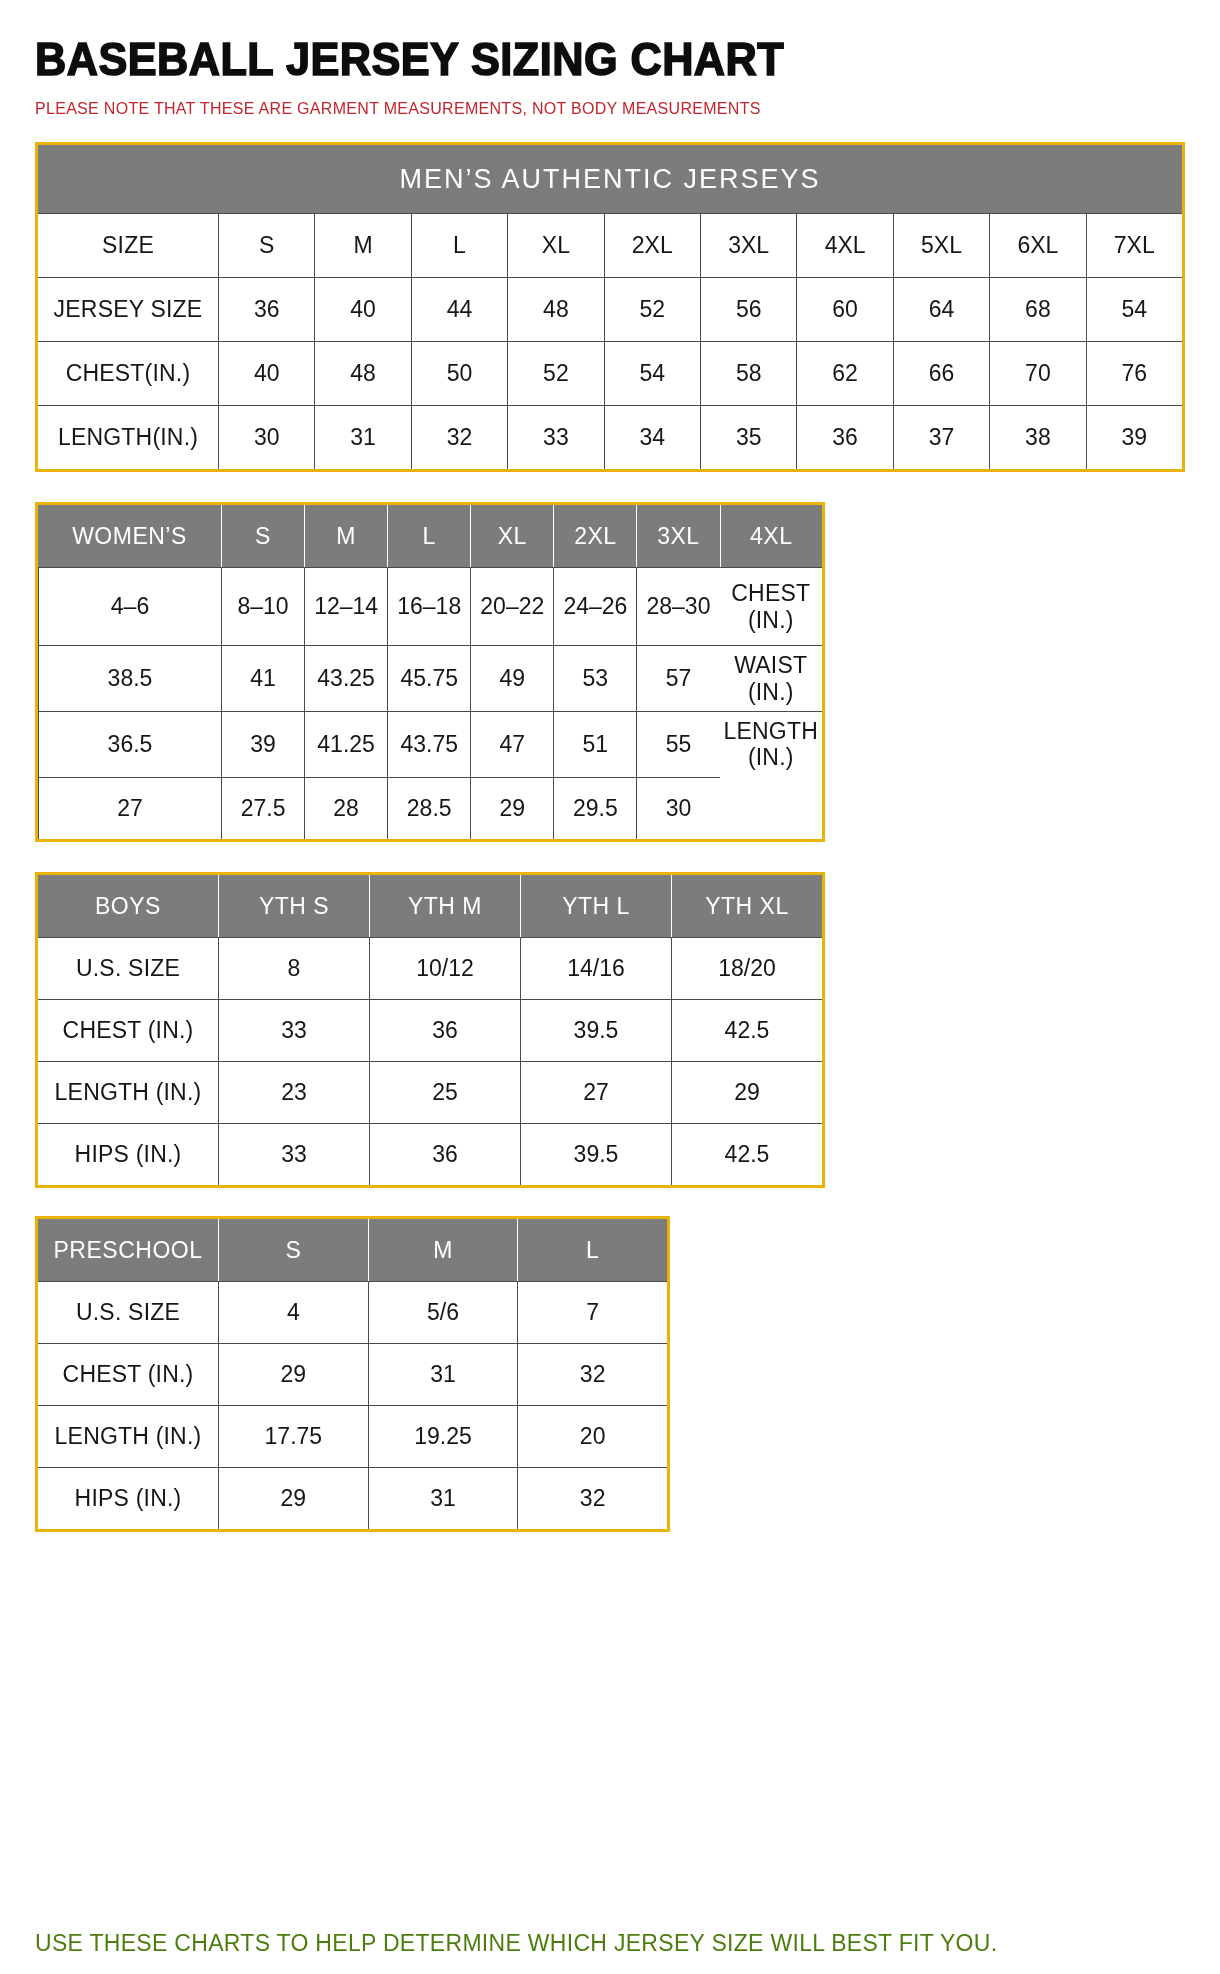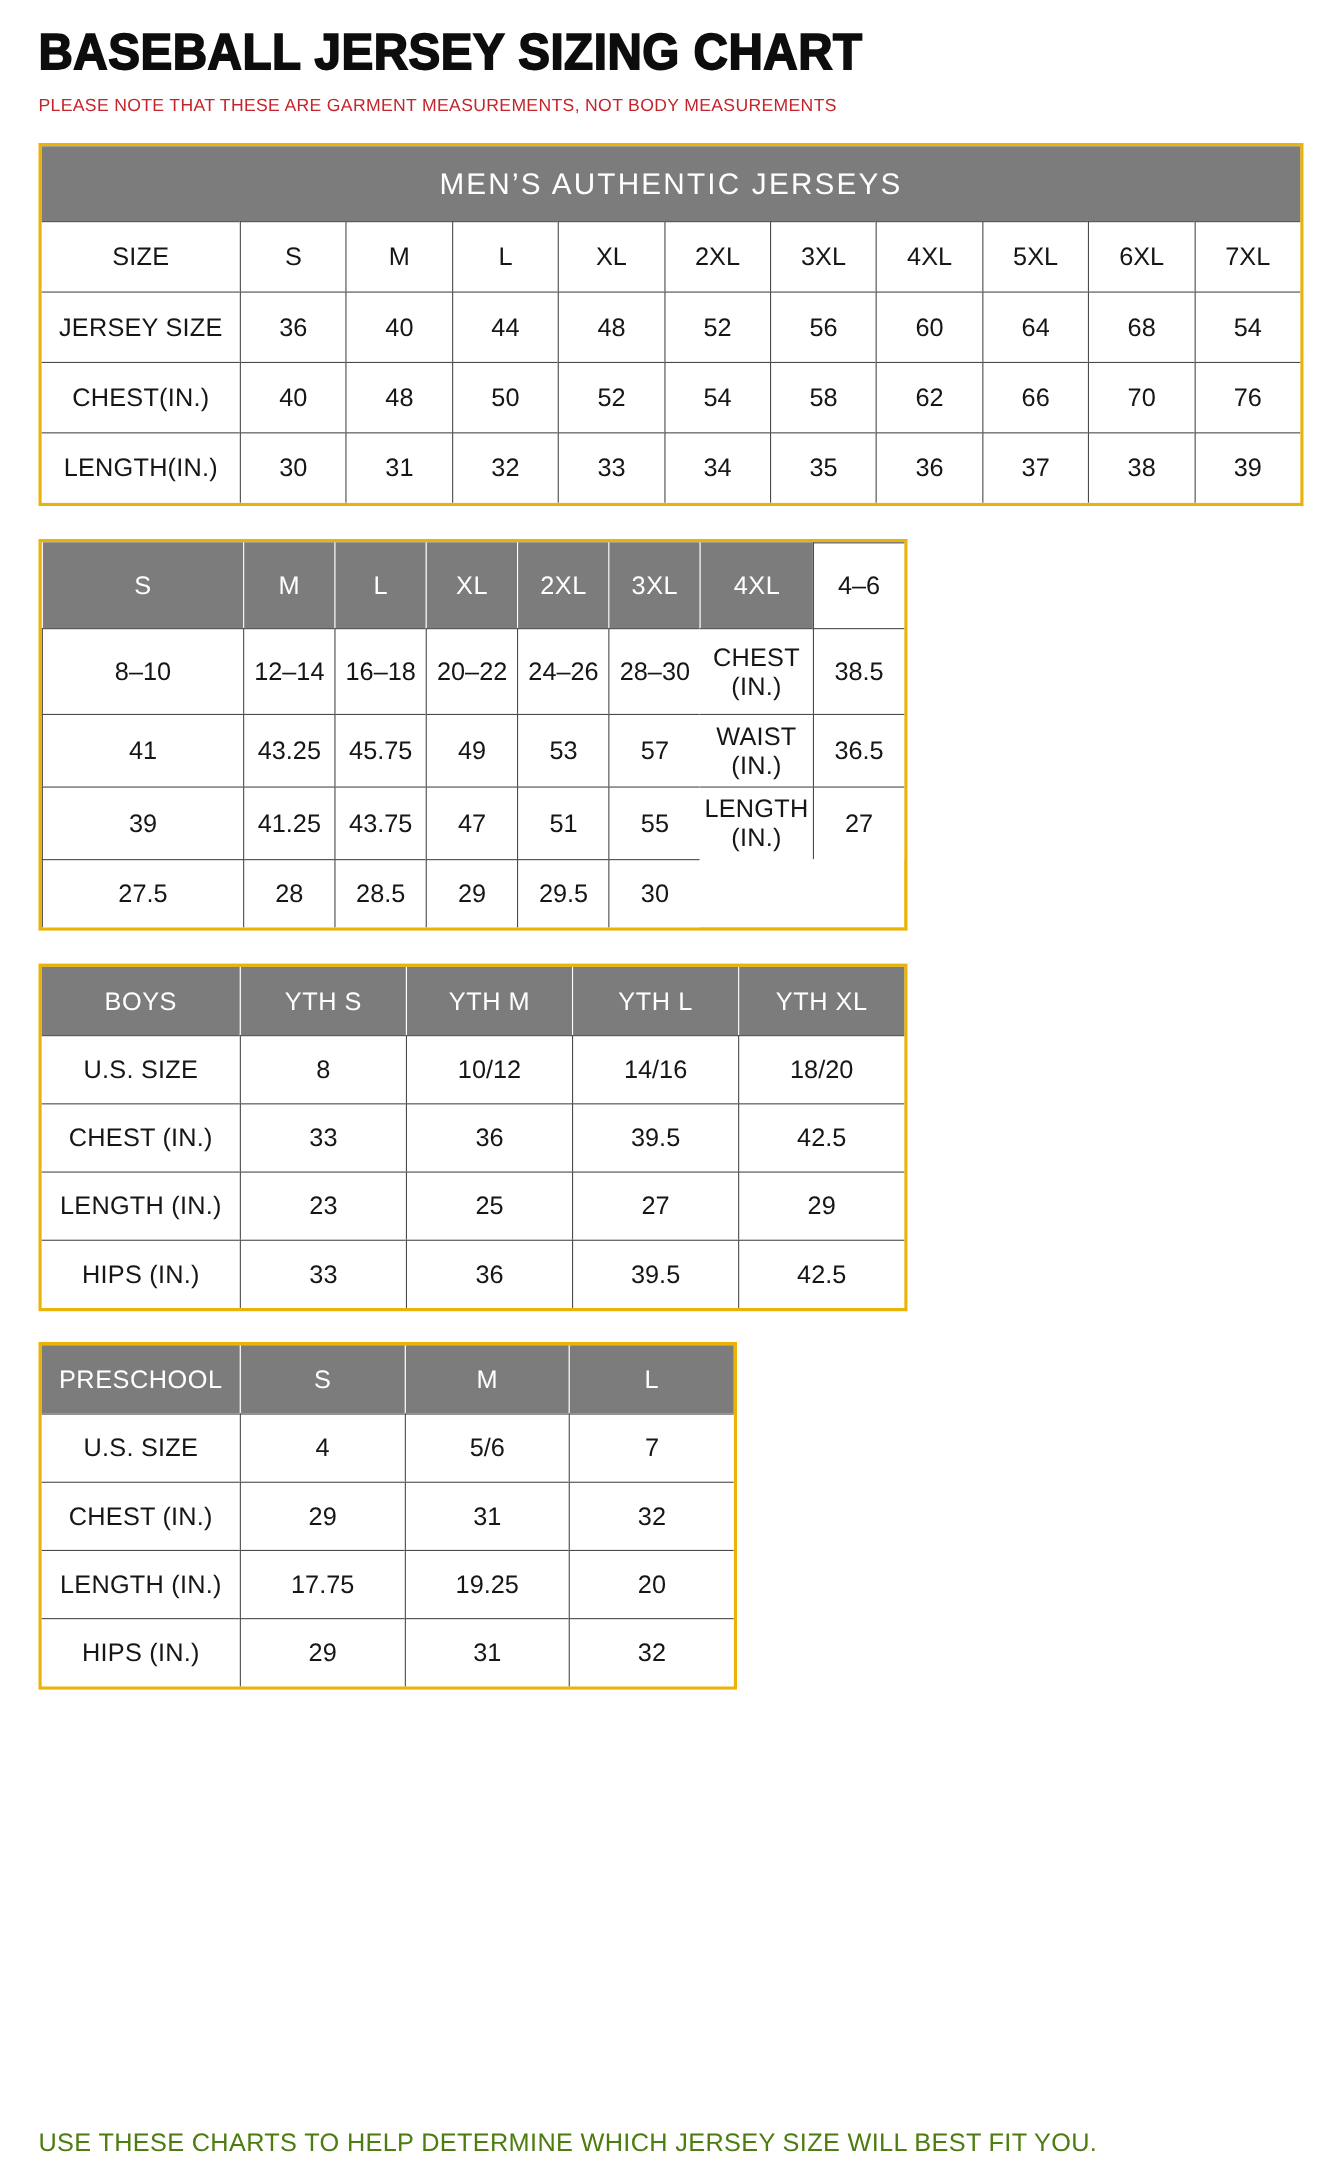--- a/index.html
+++ b/index.html
@@ -4,21 +4,21 @@
 <style>
   * { box-sizing: border-box; }
   html, body { margin: 0; padding: 0; }
   body {
     width: 1220px;
     min-height: 1974px;
     background: #ffffff;
     font-family: "Liberation Sans", sans-serif;
     color: #161616;
   }
-  .page { padding: 22px 35px 14px 35px; }
+  .page { padding: 34px 35px 14px 35px; }
 
   .main-title {
     margin: 0 0 14px 0;
     font-size: 46px;
     line-height: 1.1;
     font-weight: 800;
     color: #0d0d0d;
     letter-spacing: 0.5px;
     -webkit-text-stroke: 1.6px #0d0d0d;
     transform: scaleX(0.94);
@@ -136,20 +136,21 @@
       <div class="cell">33</div>
       <div class="cell">34</div>
       <div class="cell">35</div>
       <div class="cell">36</div>
       <div class="cell">37</div>
       <div class="cell">38</div>
       <div class="cell">39</div>
     </div>
 
   <div id="womens-table" class="tbl tbl-womens">
+      <div class="cell hdr lbl first-col first-row">WOMEN’S</div>
       <div class="cell hdr first-row">S</div>
       <div class="cell hdr first-row">M</div>
       <div class="cell hdr first-row">L</div>
       <div class="cell hdr first-row">XL</div>
       <div class="cell hdr first-row">2XL</div>
       <div class="cell hdr first-row">3XL</div>
       <div class="cell hdr first-row">4XL</div>
       <div class="cell tall">4–6</div>
       <div class="cell tall">8–10</div>
       <div class="cell tall">12–14</div>

